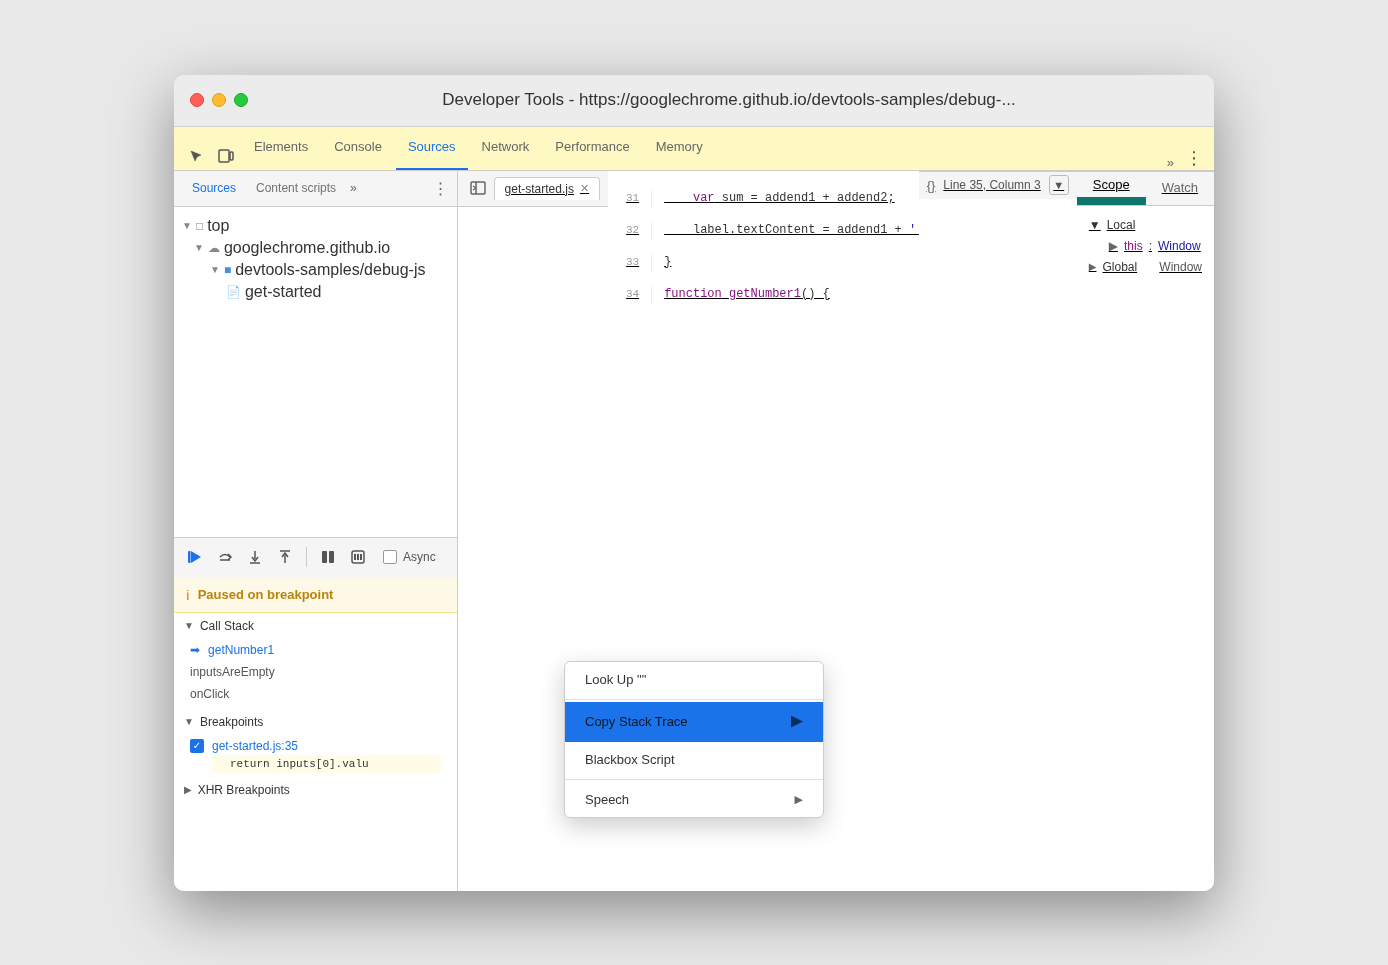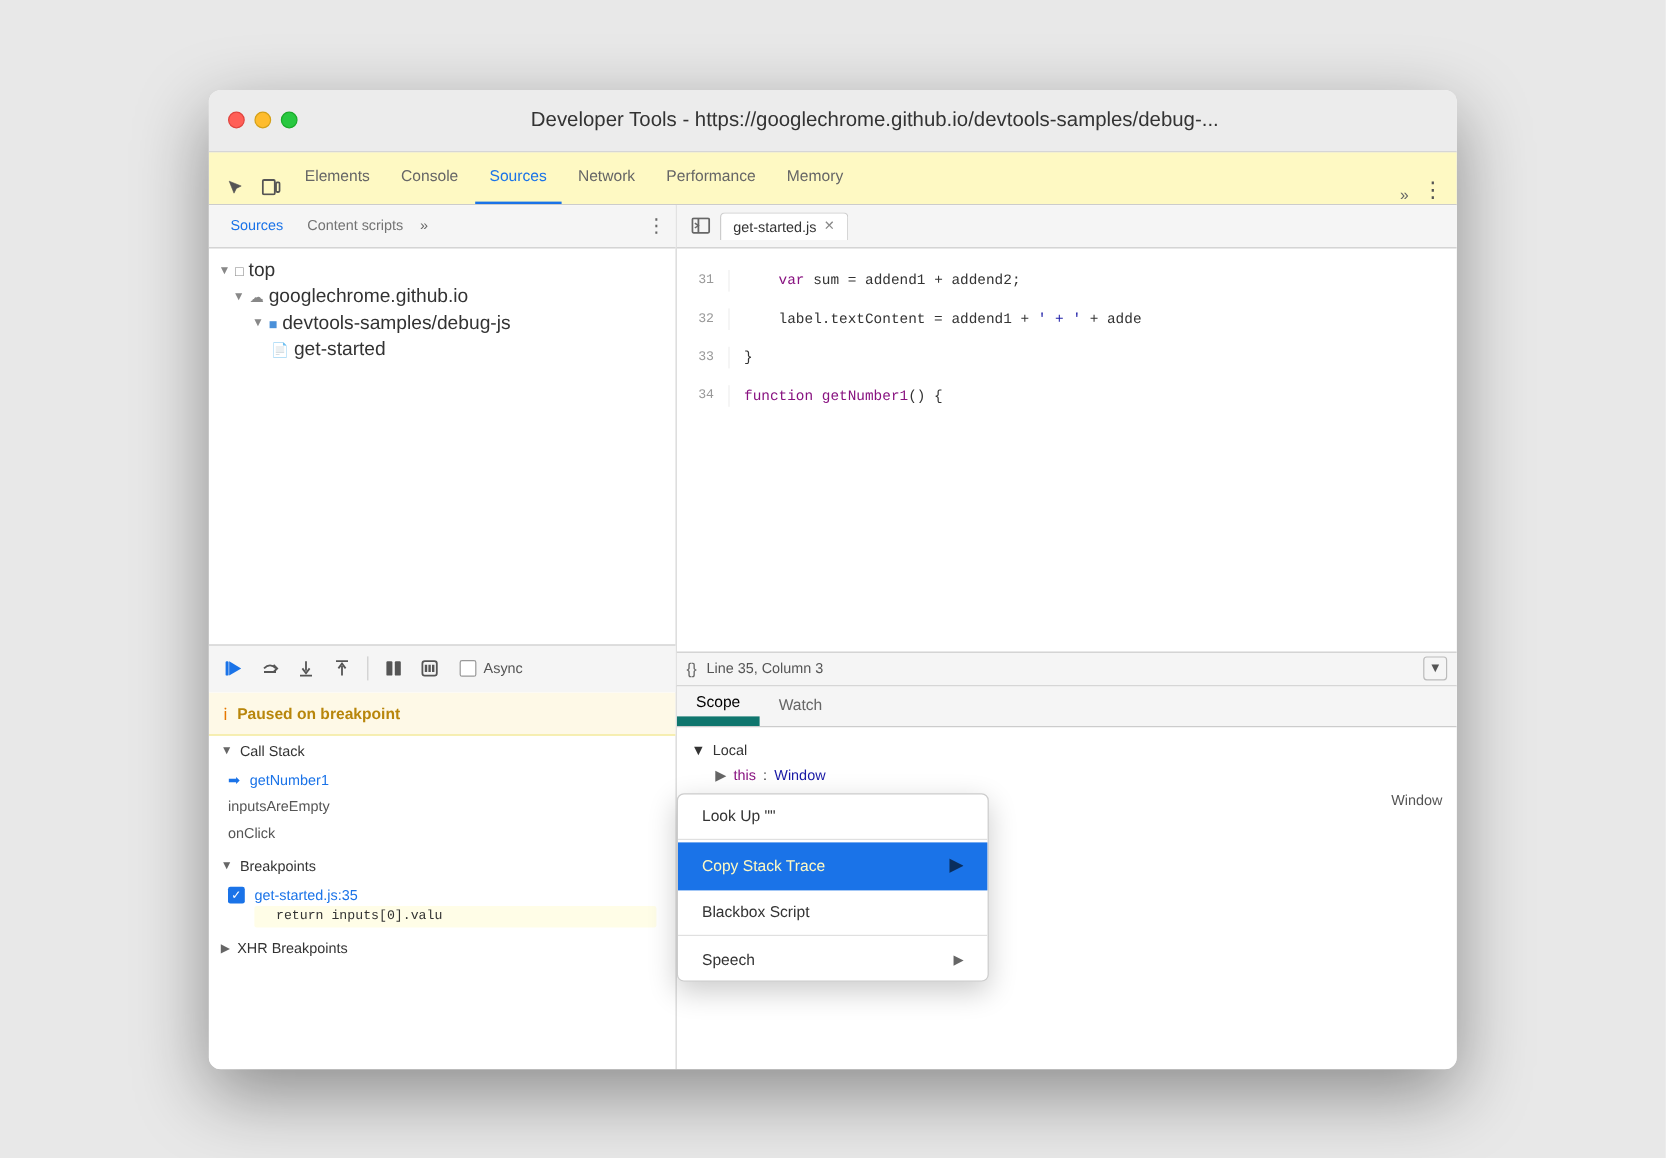--- a/index.html
+++ b/index.html
@@ -269,22 +269,23 @@
       padding: 6px 10px;
       font-size: 12px;
       color: #333;
       gap: 6px;
       cursor: pointer;
     }
     
     .right-panel {
       flex: 1;
       display: flex;
-      flex-direction: column;
+      flex-direction: row;
       background: #fff;
+      text-decoration: underline;
     }
     
     .editor-header {
       display: flex;
       align-items: center;
       background: #f5f5f5;
       border-bottom: 1px solid #ccc;
       height: 36px;
       padding: 0 8px;
       gap: 4px;
@@ -435,21 +436,21 @@
       display: flex;
       align-items: center;
       justify-content: space-between;
       padding: 10px 20px;
       font-size: 13px;
       color: #333;
       cursor: pointer;
     }
     .ctx-item.highlighted {
       background: #1a73e8;
-      color: #fef9c3;
+      color: #0f172a;
     }
     .ctx-arrow { font-size: 11px; color: #666; }
     .ctx-sep {
       height: 1px;
       background: #e0e0e0;
       margin: 2px 0;
     }
     
     .cursor {
       display: inline-block;

